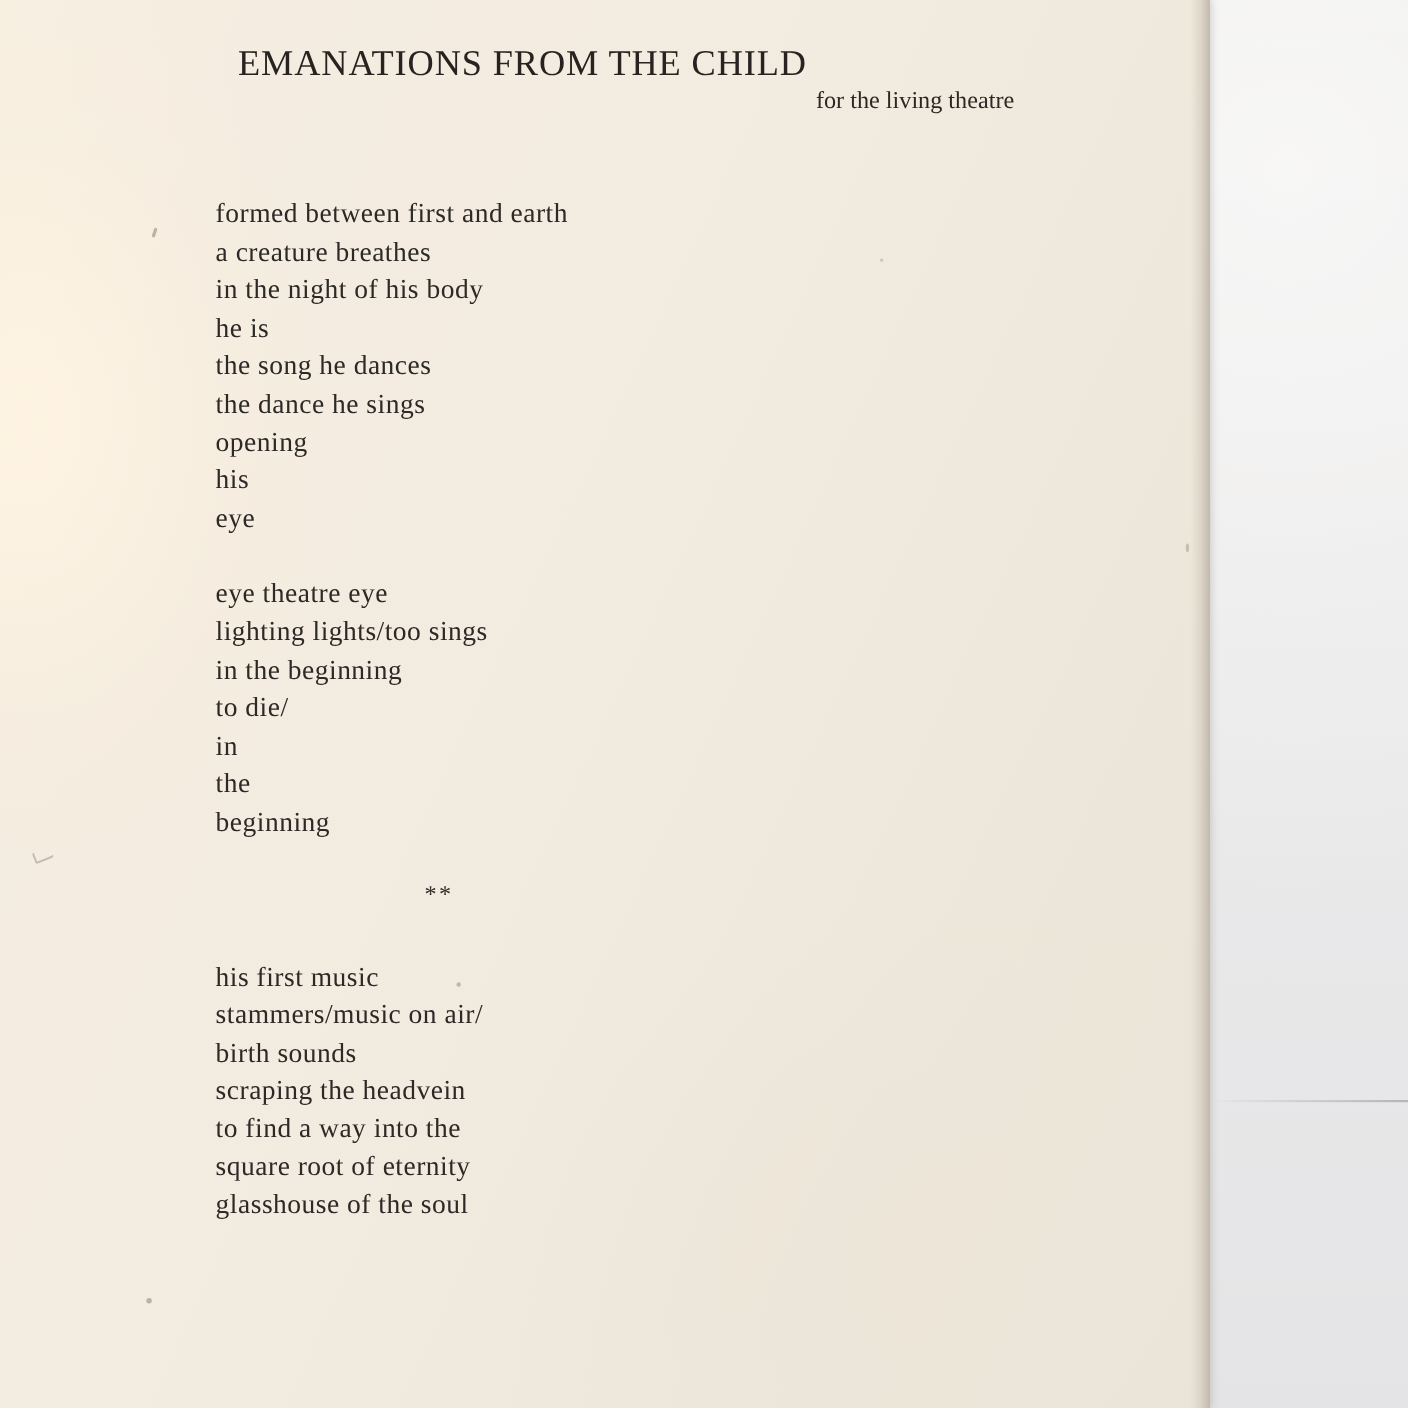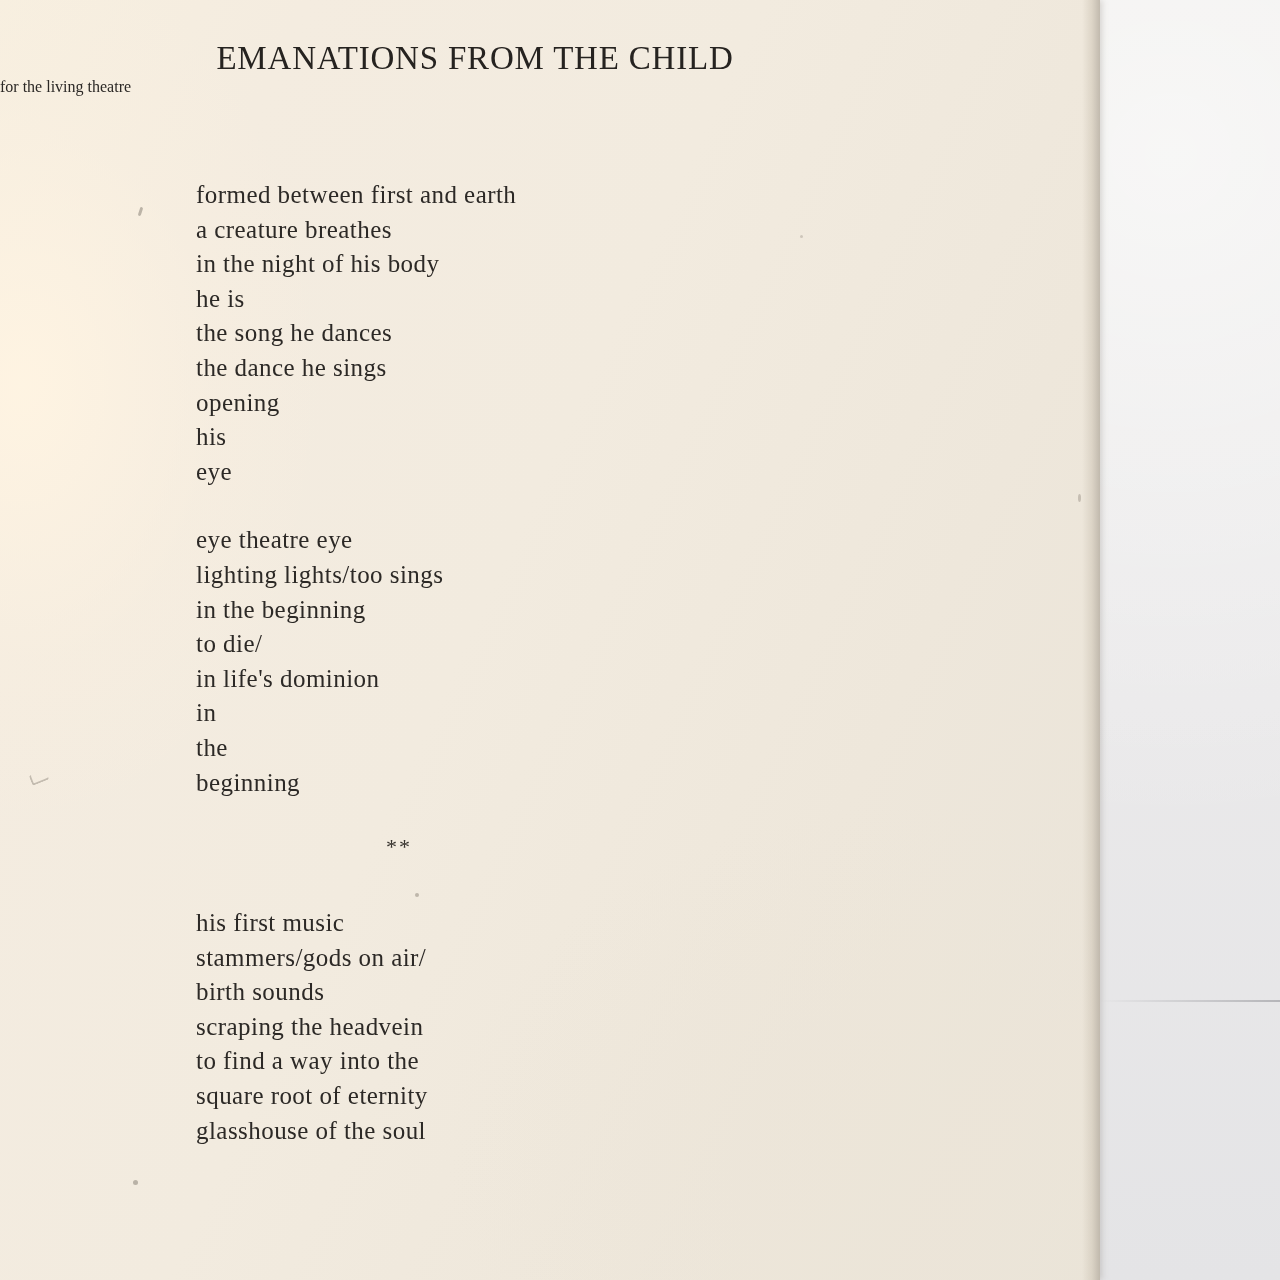--- a/index.html
+++ b/index.html
@@ -82,24 +82,24 @@
     letter-spacing: 0.8px;
     font-variant: small-caps;
     text-transform: uppercase;
     color: #262320;
   }
   .subtitle {
     position: absolute;
     left: 0;
     top: 78px;
     width: 950px;
-    text-align: left;
+    text-align: right;
     padding-right: 28px;
     box-sizing: border-box;
-    font-size: 16px;
+    font-size: 22px;
     color: #2b2825;
   }
 
   .poem {
     position: absolute;
     left: 196px;
     top: 178px;
     width: 800px;
   }
   .stanza {
@@ -161,31 +161,30 @@
         <div class="line">opening</div>
         <div class="line">his</div>
         <div class="line">eye</div>
       </div>
 
       <div class="stanza">
         <div class="line">eye theatre eye</div>
         <div class="line">lighting lights/too sings</div>
         <div class="line">in the beginning</div>
         <div class="line">to die/</div>
-        <div class="line">in life's dominion</div>
         <div class="line">in</div>
         <div class="line">the</div>
         <div class="line">beginning</div>
       </div>
 
       <div class="divider">**</div>
 
       <div class="stanza">
         <div class="line">his first music</div>
-        <div class="line">stammers/gods on air/</div>
+        <div class="line">stammers/music on air/</div>
         <div class="line">birth sounds</div>
         <div class="line">scraping the headvein</div>
         <div class="line">to find a way into the</div>
         <div class="line">square root of eternity</div>
         <div class="line">glasshouse of the soul</div>
       </div>
 
     </div>
 
     <div class="speck s1"></div>

